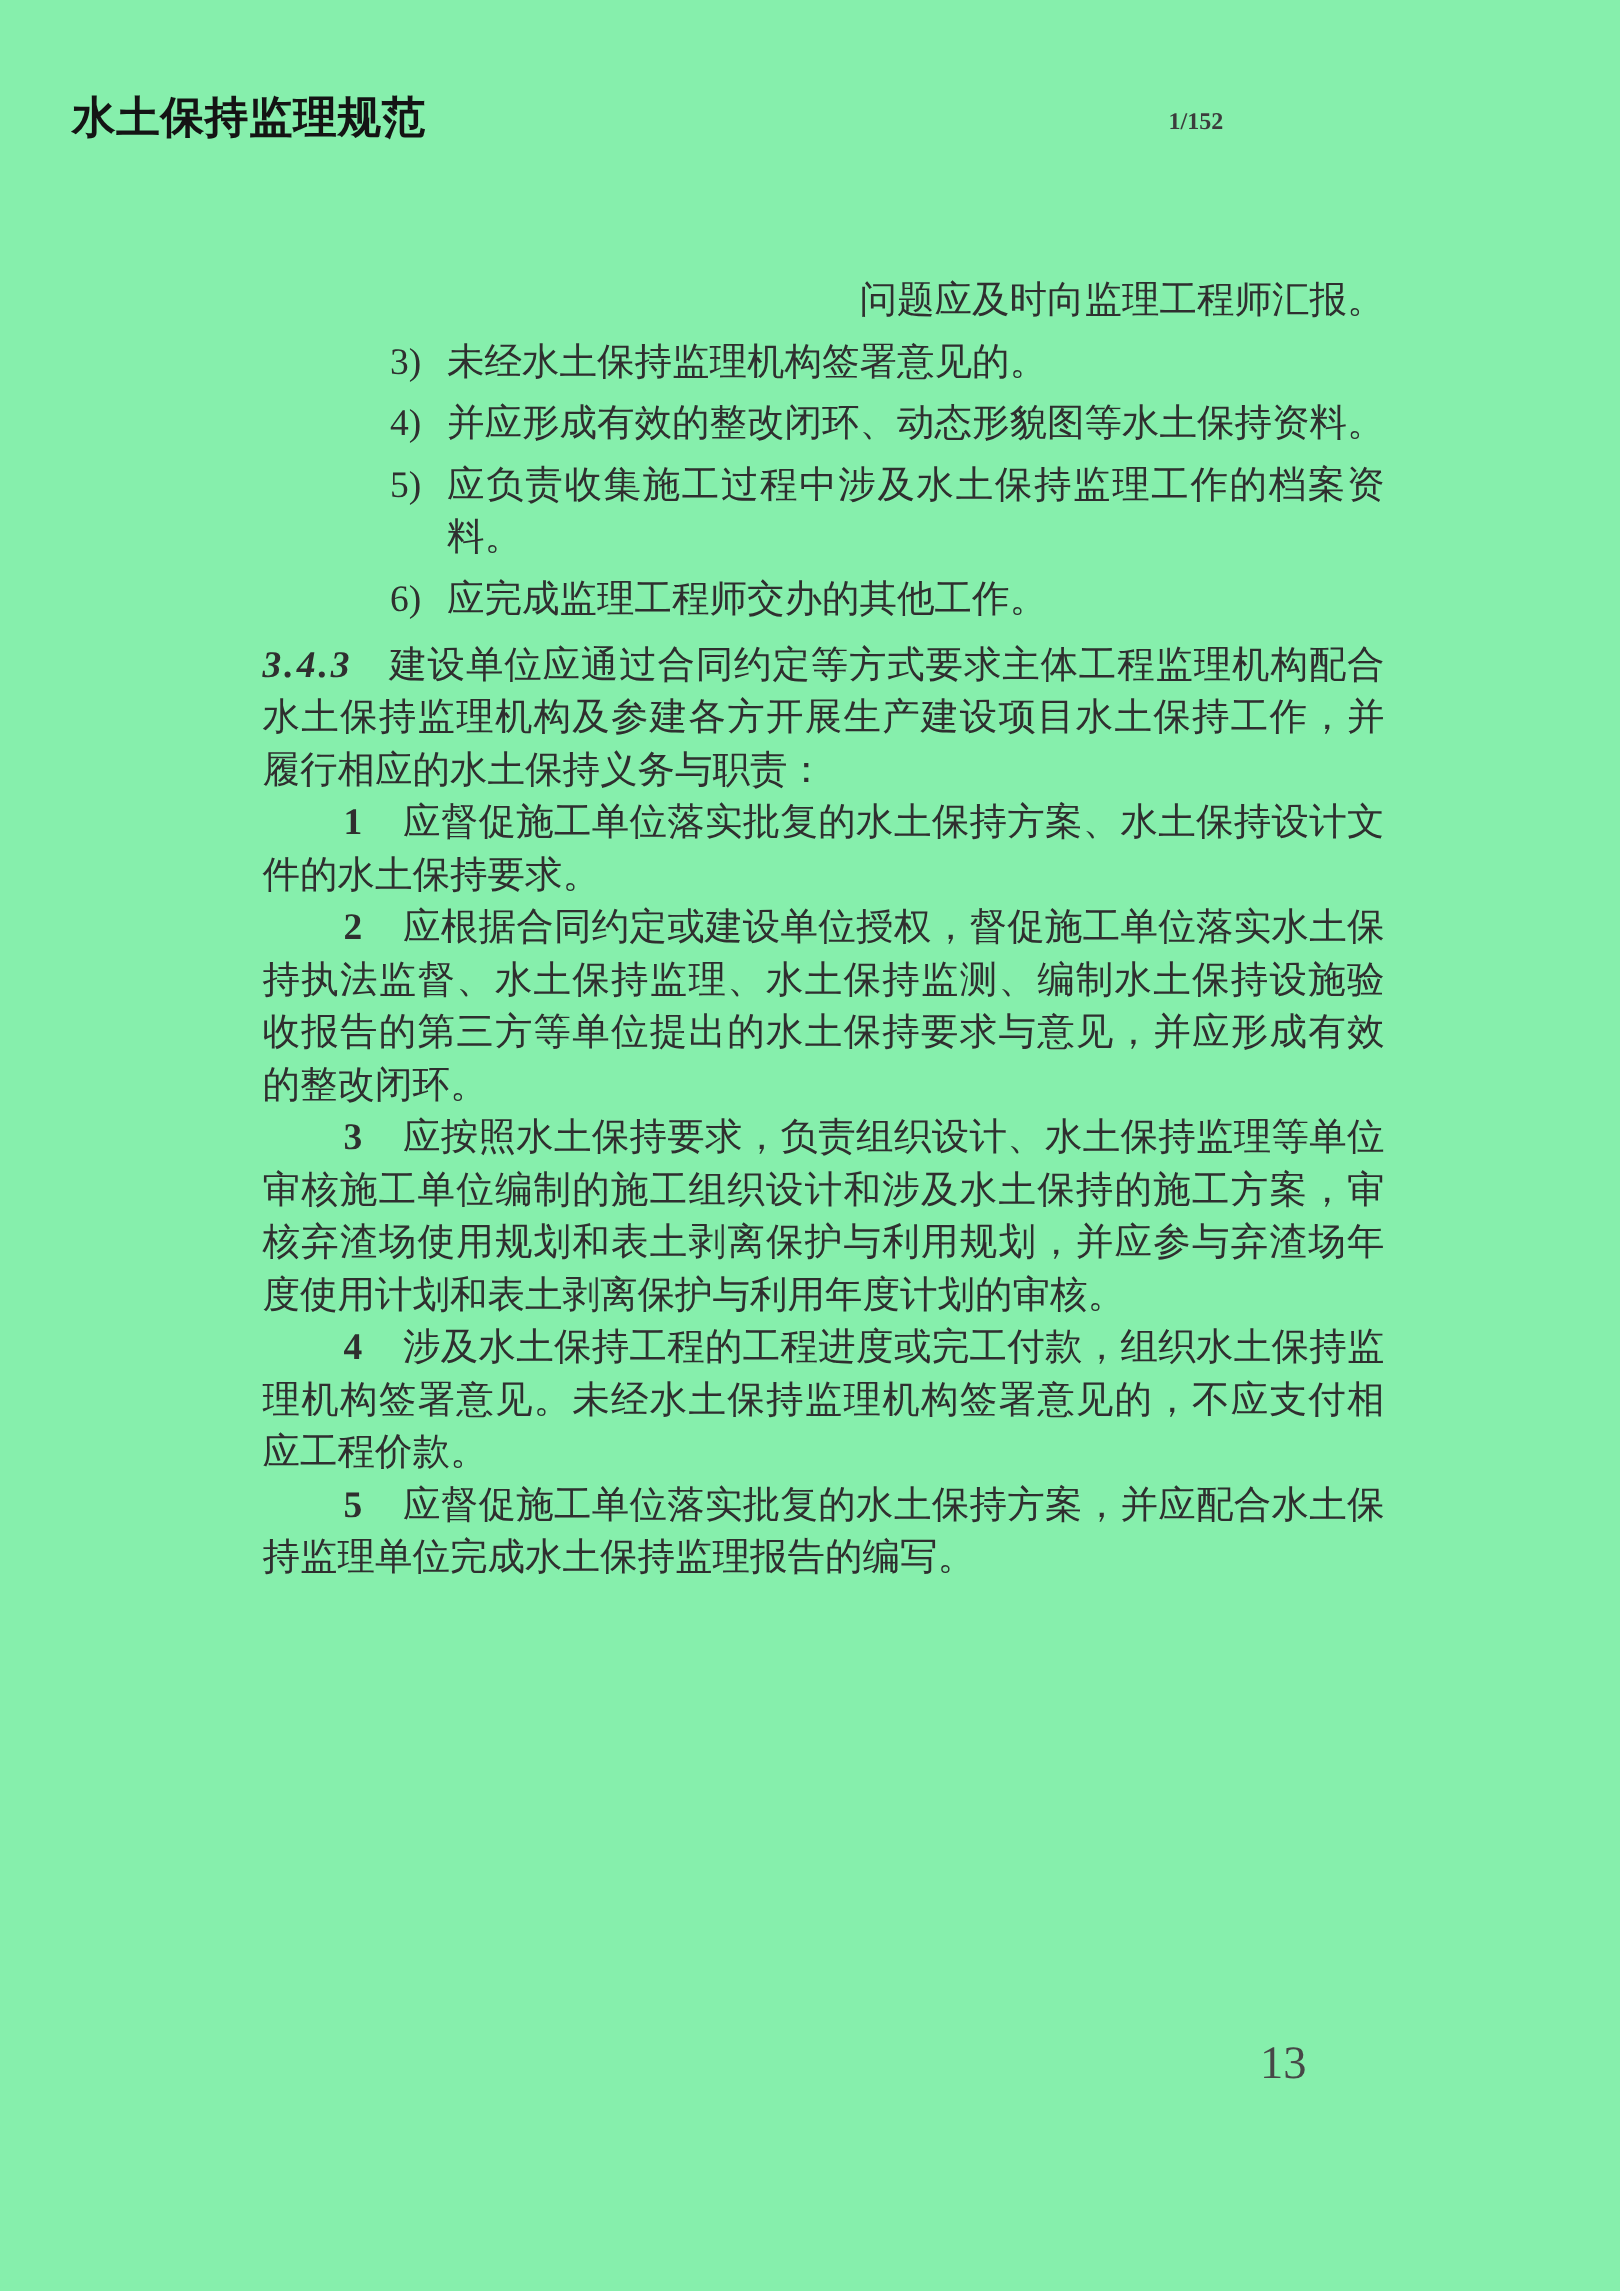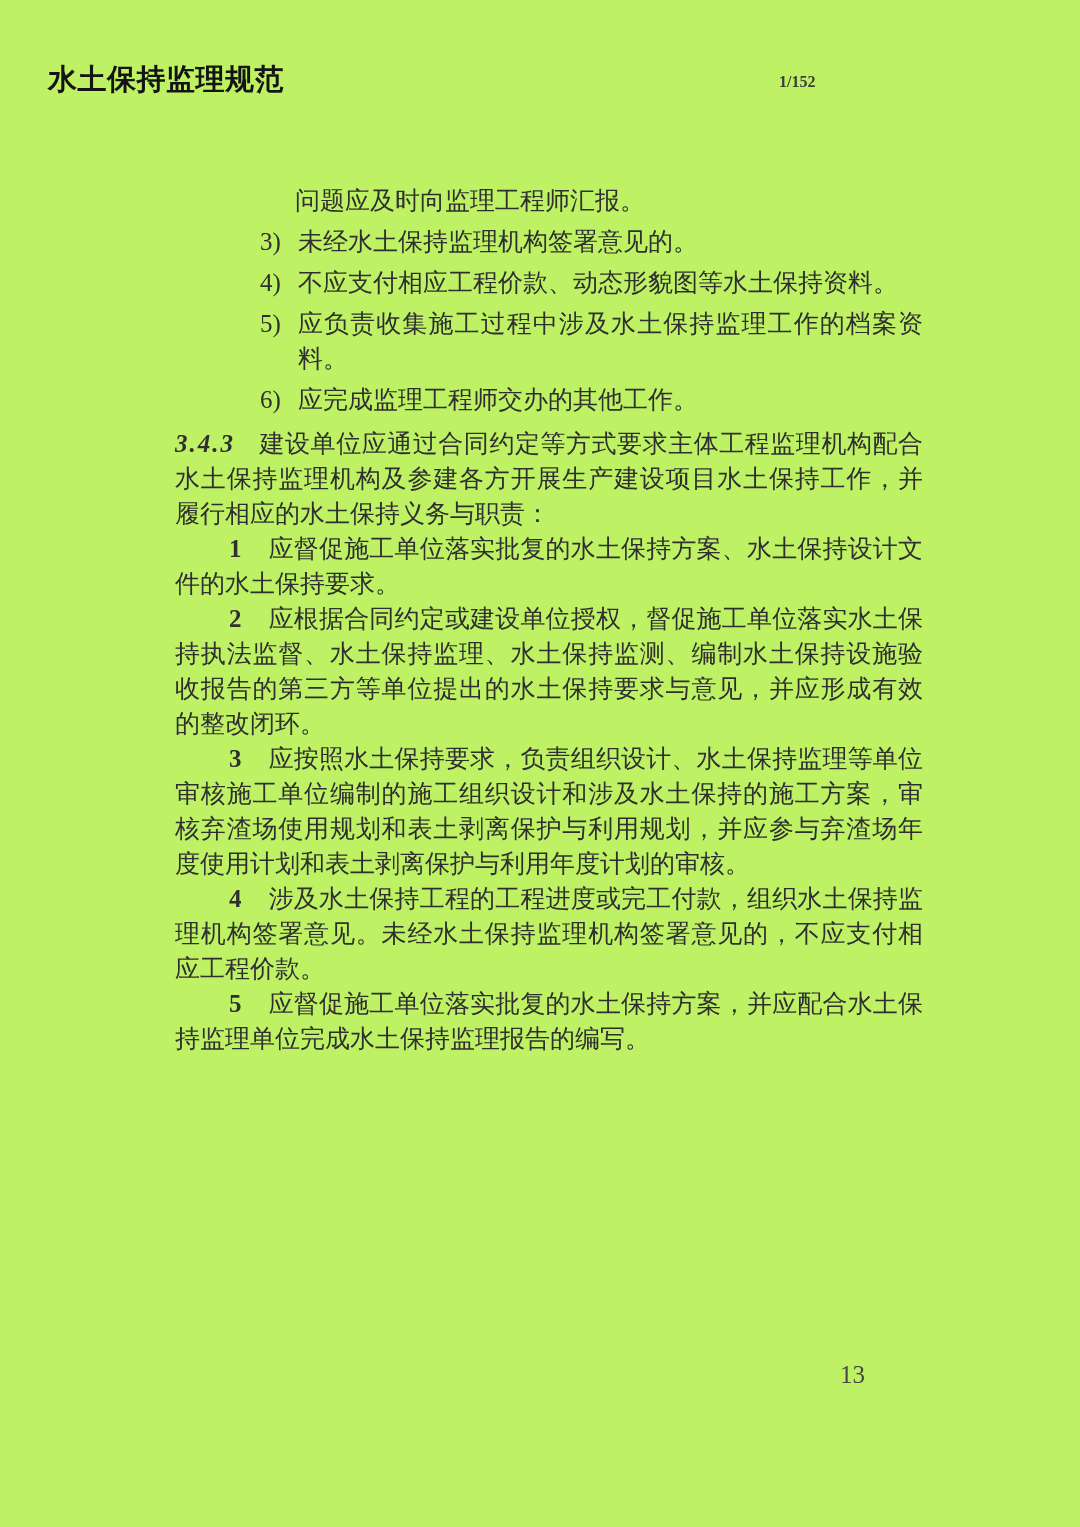--- a/index.html
+++ b/index.html
@@ -1,21 +1,21 @@
 <!DOCTYPE html>
 <html><head>
 <meta charset="utf-8">
 <style>
   * { margin:0; padding:0; box-sizing:border-box; }
   html, body { background:#ffffff; }
   .page {
     position:relative;
     width:1080px;
     height:1527px;
-    background:#bef264;
+    background:#86efac;
     overflow:hidden;
     font-family:"Liberation Serif","DejaVu Serif",serif;
     color:#303030;
   }
   
   .doc-title {
     position:absolute;
     left:48px;
     top:62px;
     font-family:"Liberation Sans","DejaVu Sans",sans-serif;
@@ -40,21 +40,21 @@
     left:175px;
     top:183px;
     width:748px;
     font-size:25px;
     line-height:35px;
     text-align:justify;
     color:#2f2f2f;
   }
   .cont-line {
     padding-left:120px;
-    text-align:left;
+    text-align:right;
   }
   .list-item {
     display:flex;
     margin-top:6px;
     padding-left:85px;
   }
   .list-marker {
     flex:0 0 38px;
   }
   .list-text {
@@ -77,21 +77,21 @@
   }
   .para-num {
     font-weight:bold;
     margin-right:27px;
   }
   
   .page-number {
     position:absolute;
     left:840px;
     top:1360px;
-    font-size:25px;
+    font-size:31px;
     line-height:30px;
     color:#474747;
   }
 </style>
 </head>
 <body>
 
 <div class="page">
 
   <div class="doc-title">水土保持监理规范</div>
@@ -102,21 +102,21 @@
 
     <div class="cont-line">问题应及时向监理工程师汇报。</div>
 
     <div class="list-item">
       <span class="list-marker">3)</span>
       <span class="list-text">未经水土保持监理机构签署意见的。</span>
     </div>
 
     <div class="list-item">
       <span class="list-marker">4)</span>
-      <span class="list-text">不应支付相应工程价款、动态形貌图等水土保持资料。</span>
+      <span class="list-text">并应形成有效的整改闭环、动态形貌图等水土保持资料。</span>
     </div>
 
     <div class="list-item">
       <span class="list-marker">5)</span>
       <span class="list-text">应负责收集施工过程中涉及水土保持监理工作的档案资料。</span>
     </div>
 
     <div class="list-item">
       <span class="list-marker">6)</span>
       <span class="list-text">应完成监理工程师交办的其他工作。</span>

